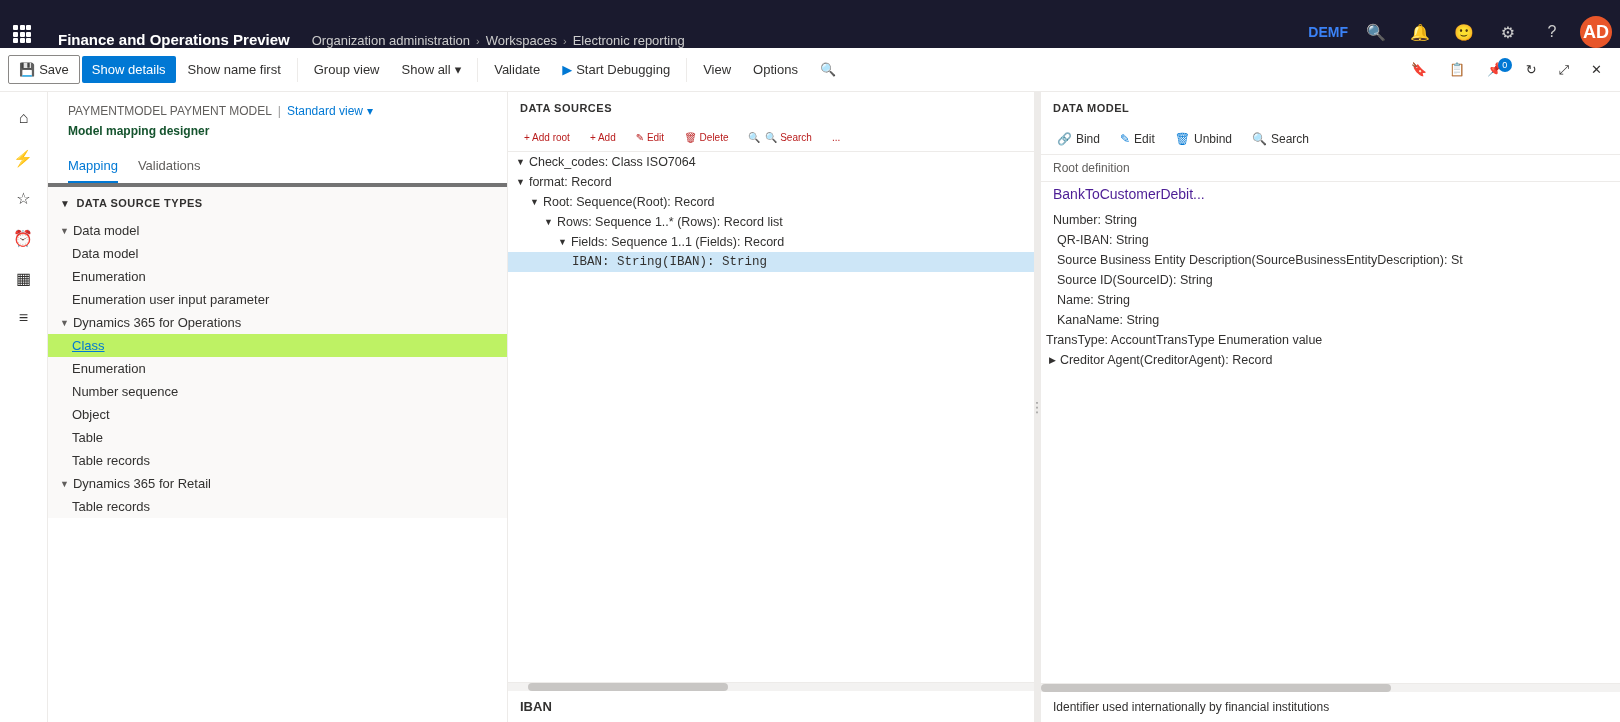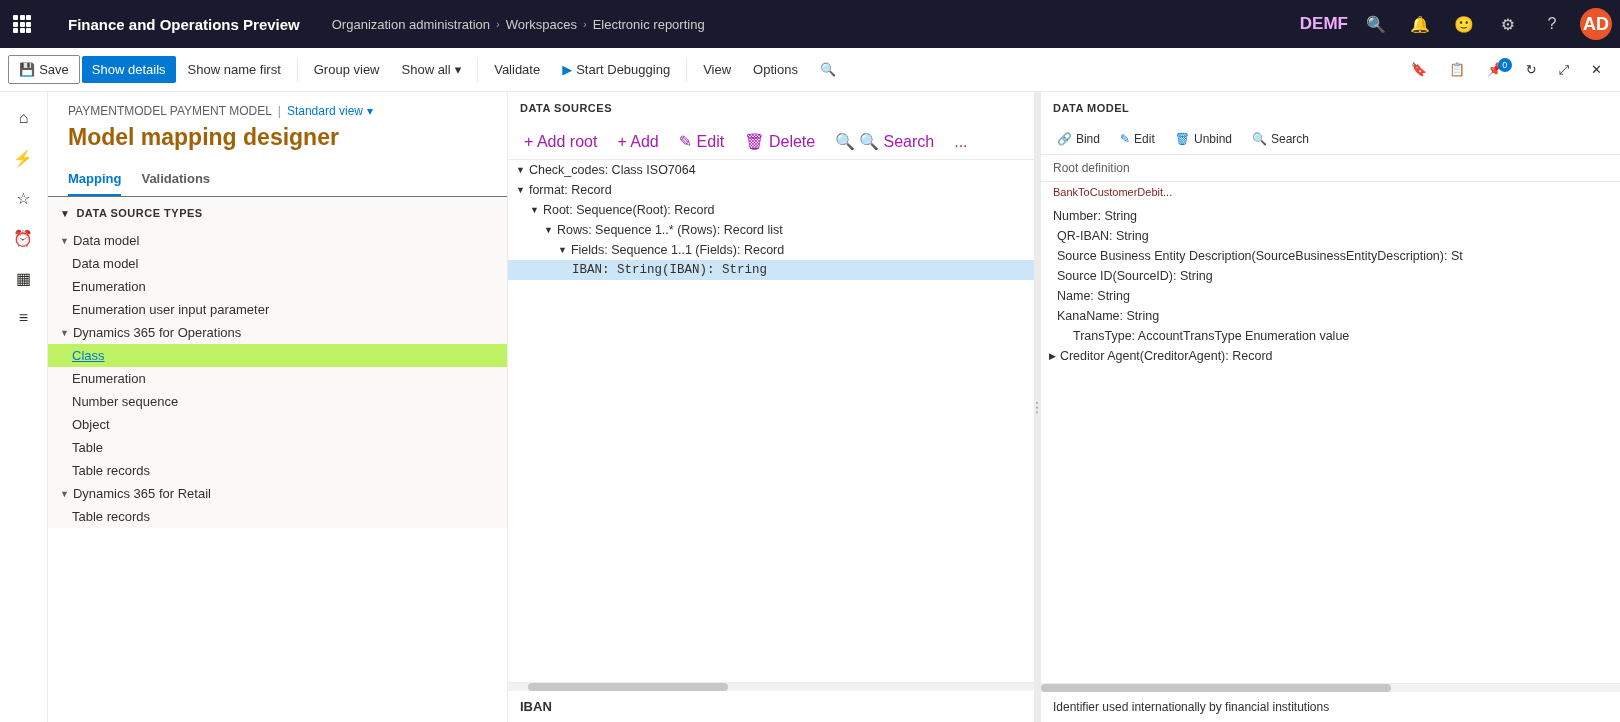--- a/index.html
+++ b/index.html
@@ -1,29 +1,29 @@
 <!DOCTYPE html>
 <html><head>
   <meta charset="utf-8">
   <style>
     * { box-sizing: border-box; margin: 0; padding: 0; }
     body { font-family: 'Segoe UI', Arial, sans-serif; font-size: 13px; background: #f3f2f1; color: #323130; overflow: hidden; }
 
     
     .top-nav {
-      display: flex; align-items: center; background: #1a1a2e; color: #fff;
-      height: 48px; padding: 0 8px; gap: 24px;
+      display: flex; align-items: flex-end; background: #1a1a2e; color: #fff;
+      height: 48px; padding: 0 8px; gap: 14px;
     }
     .top-nav .app-grid { width: 28px; height: 28px; display: flex; align-items: center; justify-content: center; cursor: pointer; }
     .top-nav .app-title { font-size: 15px; font-weight: 600; color: #fff; padding: 0 8px; white-space: nowrap; }
     .top-nav .breadcrumb { display: flex; align-items: center; gap: 6px; font-size: 13px; color: #ccc; flex: 1; }
     .top-nav .breadcrumb span { color: #ccc; }
     .top-nav .breadcrumb .chevron { color: #999; font-size: 11px; }
     .top-nav .nav-right { display: flex; align-items: center; gap: 12px; }
-    .top-nav .nav-right .env-label { font-size: 17px; font-weight: 600; color: #f0abfc; }
+    .top-nav .nav-right .env-label { font-size: 14px; font-weight: 600; color: #3b82f6; }
     .top-nav .nav-right .icon-btn { width: 32px; height: 32px; display: flex; align-items: center; justify-content: center; cursor: pointer; color: #ccc; font-size: 16px; border-radius: 2px; }
     .avatar { width: 32px; height: 32px; border-radius: 50%; background: #e8562a; color: #fff; display: flex; align-items: center; justify-content: center; font-size: 18px; font-weight: 600; cursor: pointer; }
 
     
     .toolbar {
       display: flex; align-items: center; background: #fff; border-bottom: 1px solid #edebe9;
       height: 44px; padding: 0 8px; gap: 2px;
     }
     .toolbar-btn {
       display: flex; align-items: center; gap: 4px; padding: 6px 10px;
@@ -51,23 +51,23 @@
     
     .left-panel {
       width: 460px; background: #fff; border-right: 1px solid #edebe9;
       display: flex; flex-direction: column; overflow: hidden;
     }
 
     
     .page-header { padding: 12px 20px 0; }
     .breadcrumb-path { font-size: 12px; color: #605e5c; display: flex; align-items: center; gap: 6px; margin-bottom: 6px; }
     .breadcrumb-path .separator { color: #999; }
-    .page-title { font-size: 23px; font-weight: 600; color: #a16207; margin-bottom: 12px; }
-
-    .tabs { display: flex; border-bottom: 1px solid #737373; padding: 0 20px; font-weight: bold; }
+    .page-title { font-size: 12px; font-weight: 600; color: #14532d; margin-bottom: 12px; }
+
+    .tabs { display: flex; border-bottom: 4px solid #737373; padding: 0 20px; }
     .tab { padding: 8px 0; margin-right: 20px; font-size: 13px; cursor: pointer; color: #605e5c; border-bottom: 2px solid transparent; }
     .tab.active { color: #0078d4; border-bottom-color: #0078d4; }
 
     
     .dst-panel {
       width: 460px; border-right: 1px solid #edebe9; background: #faf9f8;
       display: flex; flex-direction: column; overflow-y: auto;
     }
     .dst-header { padding: 10px 12px; font-size: 11px; font-weight: 700; color: #323130; letter-spacing: 0.5px; display: flex; align-items: center; gap: 6px; }
     .dst-header .collapse-icon { font-size: 10px; color: #323130; }
@@ -76,42 +76,42 @@
     .tree-item.selected { background: #bef264; color: #0078d4; text-decoration: underline; }
     .tree-item .indent1 { margin-left: 12px; }
     .tree-item .collapse-arrow { font-size: 9px; margin-right: 4px; color: #605e5c; }
 
     
     .mid-panel {
       flex: 1; background: #fff; display: flex; flex-direction: column; overflow: hidden;
     }
     .ds-header { padding: 10px 12px; font-size: 11px; font-weight: 700; color: #323130; letter-spacing: 0.5px; }
     .ds-toolbar { display: flex; align-items: center; padding: 4px 8px; gap: 4px; border-bottom: 1px solid #edebe9; }
-    .ds-tool-btn { display: flex; align-items: center; gap: 4px; padding: 4px 8px; border: none; background: transparent; cursor: pointer; font-size: 16px; color: #a21caf; border-radius: 2px; }
+    .ds-tool-btn { display: flex; align-items: center; gap: 4px; padding: 4px 8px; border: none; background: transparent; cursor: pointer; font-size: 10px; color: #b91c1c; border-radius: 2px; }
     .ds-content { flex: 1; overflow-y: auto; }
     .ds-footer { padding: 8px 12px; border-top: 1px solid #edebe9; font-size: 13px; font-weight: 600; color: #323130; }
 
     .ds-tree-item { display: flex; align-items: center; padding: 3px 8px; cursor: pointer; font-size: 12.5px; }
     .ds-tree-item.selected { background: #cde6f7; font-family: Liberation Mono, monospace; }
     .ds-tree-item .arrow { font-size: 9px; color: #323130; margin-right: 4px; }
 
     
     .v-resizer { width: 6px; background: #edebe9; cursor: col-resize; display: flex; align-items: center; justify-content: center; }
     .v-resizer::after { content: '⋮'; color: #999; font-size: 14px; }
 
     
     .right-panel {
       width: 580px; background: #fff; display: flex; flex-direction: column; overflow: hidden; border-left: 1px solid #edebe9;
     }
     .dm-header { padding: 10px 12px; font-size: 11px; font-weight: 700; color: #323130; letter-spacing: 0.5px; }
     .dm-toolbar { display: flex; align-items: center; padding: 4px 8px; gap: 4px; border-bottom: 1px solid #edebe9; }
     .dm-tool-btn { display: flex; align-items: center; gap: 4px; padding: 4px 8px; border: none; background: transparent; cursor: pointer; font-size: 12px; color: #323130; border-radius: 2px; }
 
     .dm-root-def { padding: 6px 12px; font-size: 12px; color: #605e5c; border-bottom: 1px solid #edebe9; }
-    .dm-root-val { font-size: 11px; color: #7f1d1d; padding: 4px 12px 8px; font-weight: 500; }
+    .dm-root-val { font-size: 14px; color: #4c1d95; padding: 4px 12px 8px; font-weight: 500; }
     .dm-content { flex: 1; overflow-y: auto; }
     .dm-tree-item { display: flex; align-items: center; padding: 3px 8px; cursor: pointer; font-size: 12.5px; }
     .dm-tree-item.selected { background: #deecf9; border: 1px solid #0078d4; }
     .dm-tree-item .arrow { font-size: 9px; margin-right: 4px; color: #323130; }
     .dm-footer { padding: 8px 12px; border-top: 1px solid #edebe9; font-size: 12px; color: #323130; }
 
     
     ::-webkit-scrollbar { width: 6px; height: 6px; }
     ::-webkit-scrollbar-track { background: #f1f1f1; }
     ::-webkit-scrollbar-thumb { background: #c8c6c4; border-radius: 3px; }
@@ -397,21 +397,21 @@
         </div>
         <div class="dm-tree-item" style="padding-left:16px;">
           <span>Source ID(SourceID): String</span>
         </div>
         <div class="dm-tree-item" style="padding-left:16px;">
           <span>Name: String</span>
         </div>
         <div class="dm-tree-item" style="padding-left:16px;">
           <span>KanaName: String</span>
         </div>
-        <div class="dm-tree-item" style="padding-left:32px;">
+        <div class="dm-tree-item" style="padding-left:5px;">
           <span>TransType: AccountTransType Enumeration value</span>
         </div>
         <div class="dm-tree-item" style="padding-left:8px;">
           <span class="arrow">▶</span>
           <span>Creditor Agent(CreditorAgent): Record</span>
         </div>
       </div>
 
       <div class="h-scrollbar-container">
         <div class="h-scrollbar-track">

